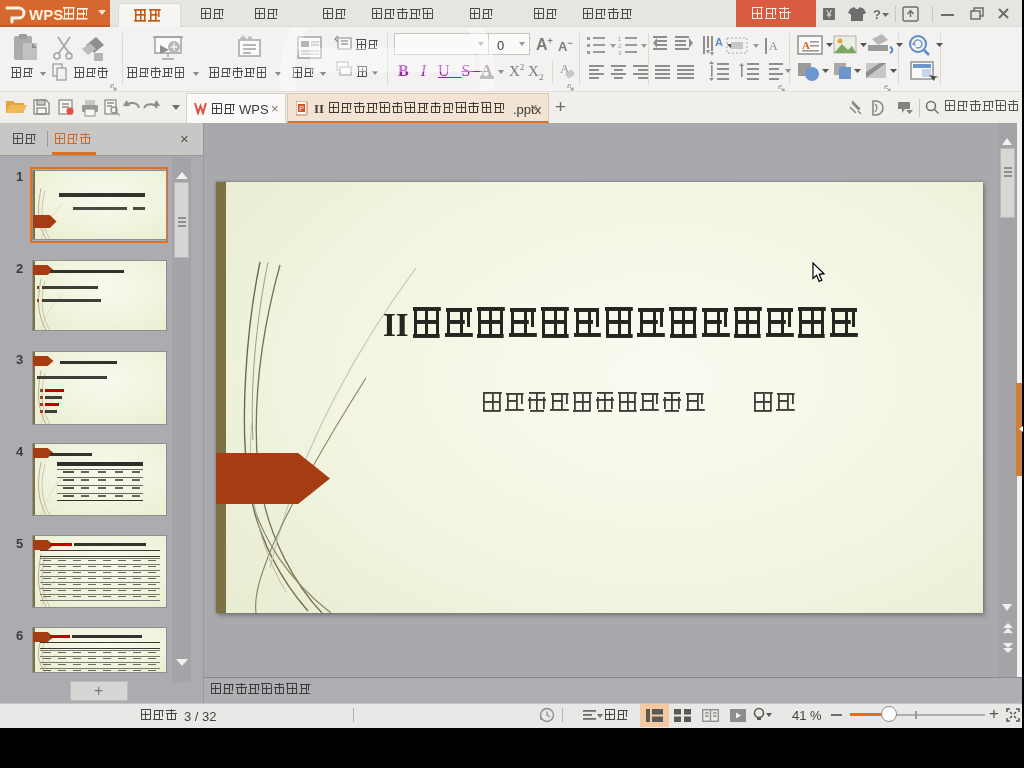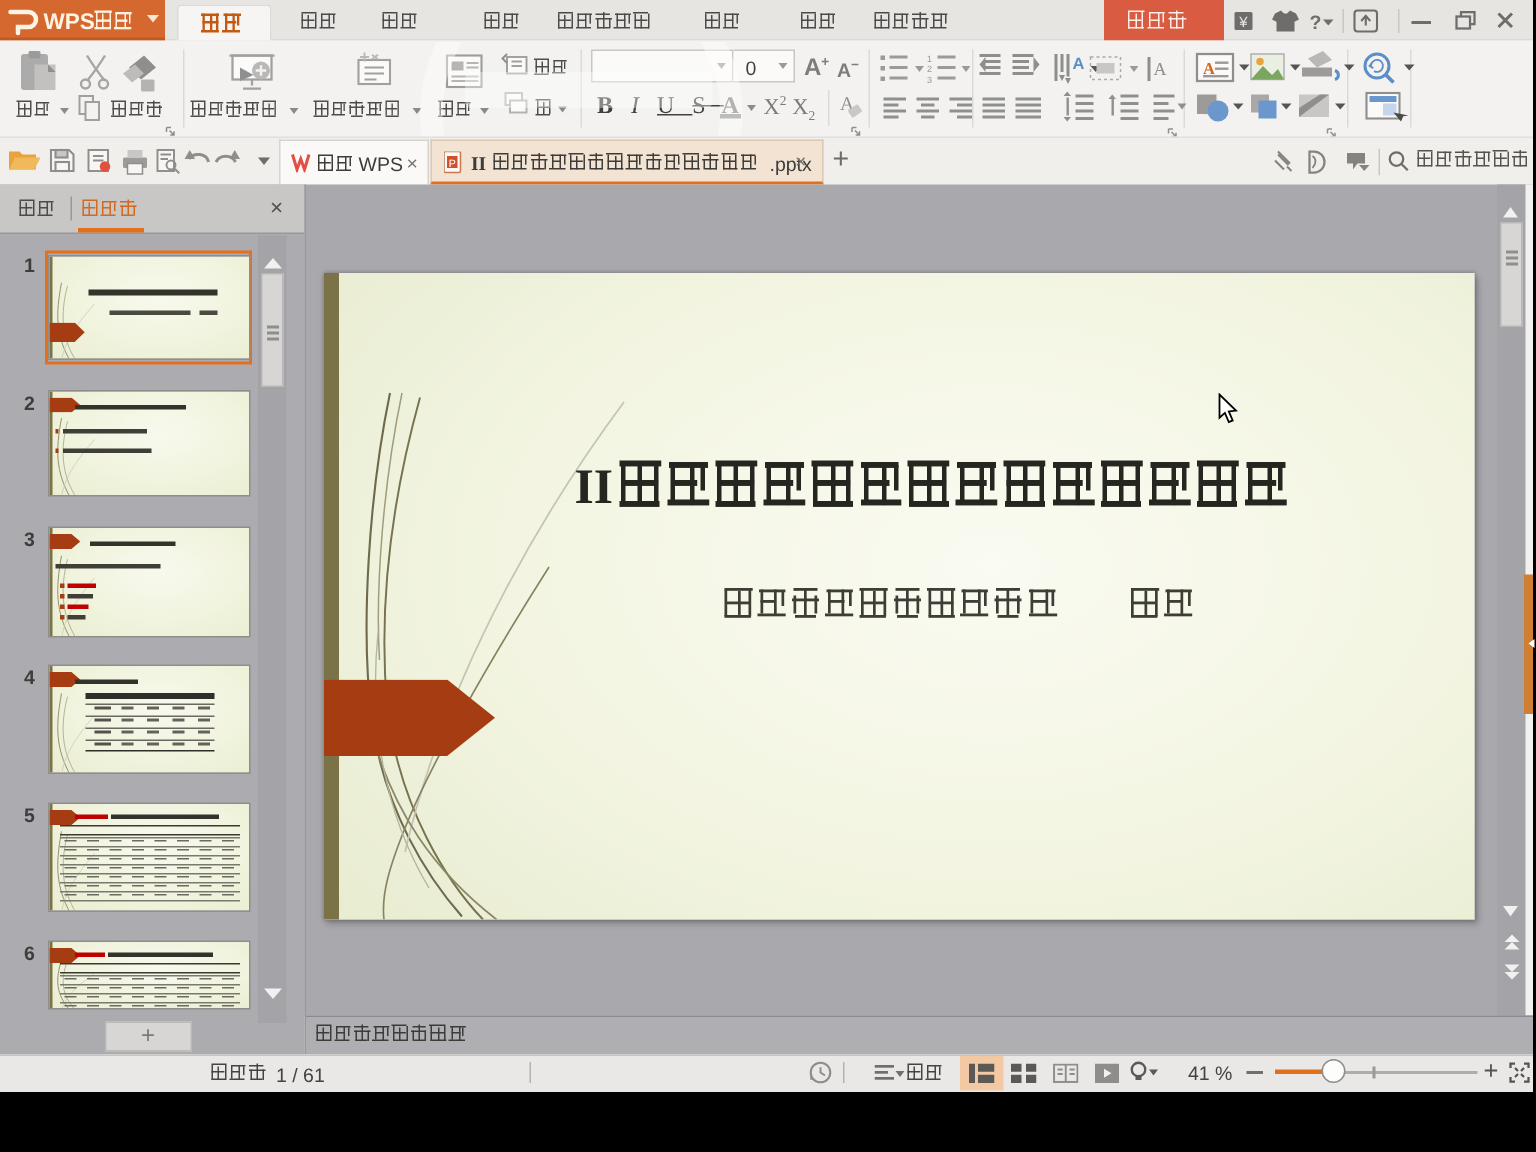--- a/index.html
+++ b/index.html
@@ -243,21 +243,21 @@
 <div class="ic" style="left:372px;top:71px;width:0;height:0;border:3px solid transparent;border-top:4px solid #8a8a88"></div>
 <div style="position:absolute;left:394px;top:33px;width:95px;height:22px;background:#FBFAF9;border:1px solid #C8C6C3">
       <div style="position:absolute;right:4px;top:8px;width:0;height:0;border:3px solid transparent;border-top:4px solid #9a9a98"></div>
     </div>
 <div style="position:absolute;left:489px;top:33px;width:41px;height:22px;background:#FBFAF9;border:1px solid #C8C6C3;border-left:none">
       <div style="position:absolute;left:8px;top:4px;font-size:13px;color:#3f3f3f">0</div>
       <div style="position:absolute;right:4px;top:8px;width:0;height:0;border:3px solid transparent;border-top:4px solid #9a9a98"></div>
     </div>
 <div class="lat" style="left:536px;top:37px;font-size:16px;color:#7E7D7B;font-weight:bold">A<sup style="font-size:9px">+</sup></div>
 <div class="lat" style="left:558px;top:39px;font-size:13px;color:#7E7D7B;font-weight:bold">A<sup style="font-size:9px">−</sup></div>
-<div class="lat" style="left:398px;top:63px;font-size:16px;color:#404040;font-family:'Liberation Serif',serif;letter-spacing:12px"><b>B</b><i>I</i><u>U</u><span style="text-decoration:line-through">S</span></div>
+<div class="lat" style="left:398px;top:63px;font-size:16px;color:#a21caf;font-family:'Liberation Serif',serif;letter-spacing:12px"><b>B</b><i>I</i><u>U</u><span style="text-decoration:line-through">S</span></div>
 <div class="lat" style="left:481px;top:63px;font-size:16px;color:#7A7A78;font-family:'Liberation Serif',serif"><b>A</b></div>
 <div style="position:absolute;left:480px;top:76px;width:14px;height:3px;background:#8E8E8C"></div>
 <div class="ic" style="left:498px;top:70px;width:0;height:0;border:3px solid transparent;border-top:4px solid #8a8a88"></div>
 <div class="lat" style="left:509px;top:63px;font-size:15px;color:#7A7A78;font-family:'Liberation Serif',serif">X<sup style="font-size:9px">2</sup>&nbsp;X<sub style="font-size:9px">2</sub></div>
 <div class="sep" style="left:552px;top:60px;height:24px"></div>
 <svg class="ic" style="left:557px;top:60px" width="20" height="22" viewBox="0 0 20 22">
 <text x="3" y="13" font-size="13" fill="#8E8E8C" font-family="Liberation Serif">A</text>
 <rect x="9" y="11" width="8" height="6" rx="1" fill="#C9C8C6" transform="rotate(-35 13 14)"></rect>
     </svg>
 <svg class="ic" style="left:585px;top:34px" width="160" height="24" viewBox="0 0 160 24">
@@ -806,21 +806,21 @@
     </b>
 <svg class="ic" style="left:812px;top:262px" width="14" height="22" viewBox="0 0 14 22">
 <path d="M1 1 v15.5 l3.6 -3.2 2.6 6.1 2.6 -1.1 -2.6 -6 4.8 -0.6 z" fill="#fff" stroke="#000" stroke-width="1.2"></path>
     </svg>
 <div style="position:absolute;left:0;top:703px;width:1022px;height:25px;background:#E9E8E6;border-top:1px solid #C6C4C2"></div>
 <b class="cj" style="left:140px;top:709px;font-size:13px;color:#44433F;">
       <s class="z"></s>
       <s class="z"></s>
       <s class="z"></s>
     </b>
-<div class="lat" style="left:184px;top:710px;font-size:13px;color:#44433F">1 / 61</div>
+<div class="lat" style="left:184px;top:710px;font-size:13px;color:#44433F">3 / 32</div>
 <div style="position:absolute;left:353px;top:708px;width:1px;height:14px;background:#B4B3B1"></div>
 <svg class="ic" style="left:539px;top:707px" width="26" height="17" viewBox="0 0 26 17">
 <circle cx="8" cy="8" r="6.5" fill="none" stroke="#8E8D8B" stroke-width="1.4"></circle>
       <path d="M8 4.5 v3.5 l3 2" fill="none" stroke="#8E8D8B" stroke-width="1.3"></path>
       <path d="M1.5 8 a6.5 6.5 0 0 0 2 4.6 l-2.4 0.2 z" fill="#8E8D8B"></path>
 <rect x="23" y="1" width="1" height="14" fill="#B4B3B1"></rect>
     </svg>
 <svg class="ic" style="left:583px;top:709px" width="20" height="13" viewBox="0 0 20 13">
 <g fill="#706F6D">
         <rect x="0" y="1" width="13" height="1.8"></rect>

